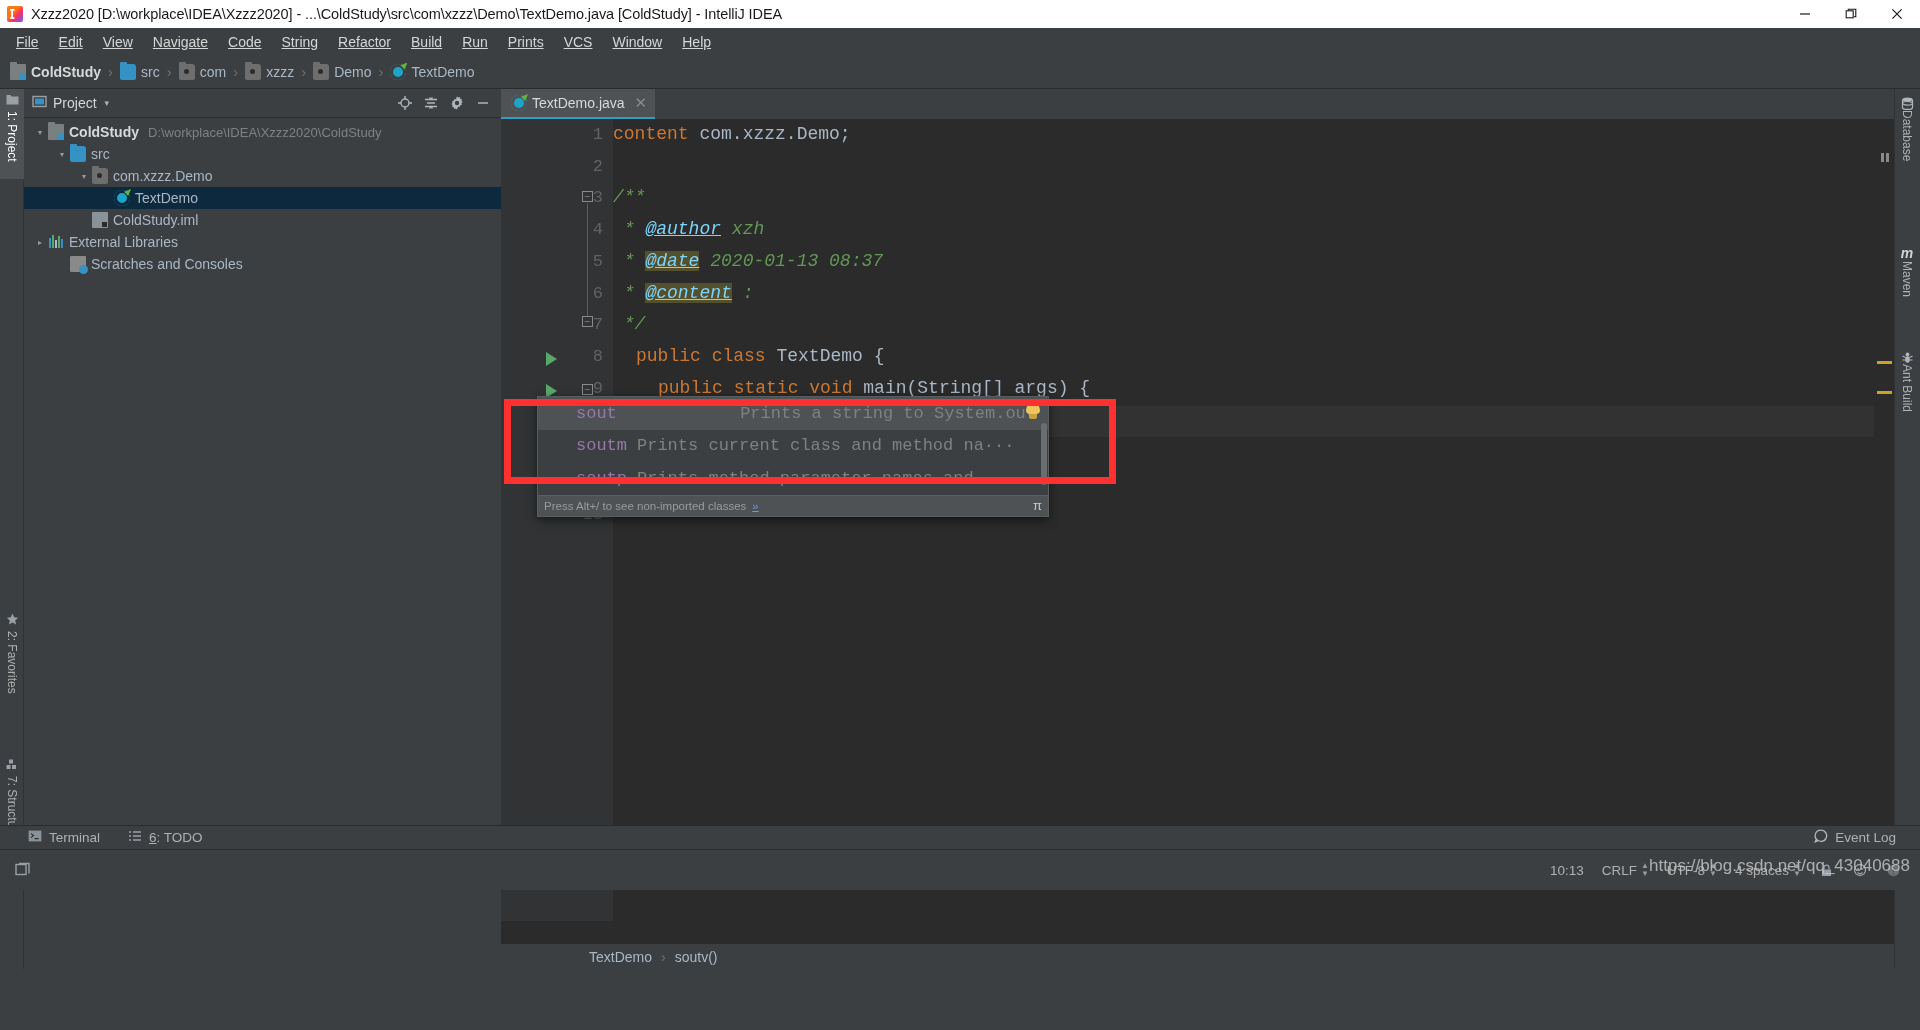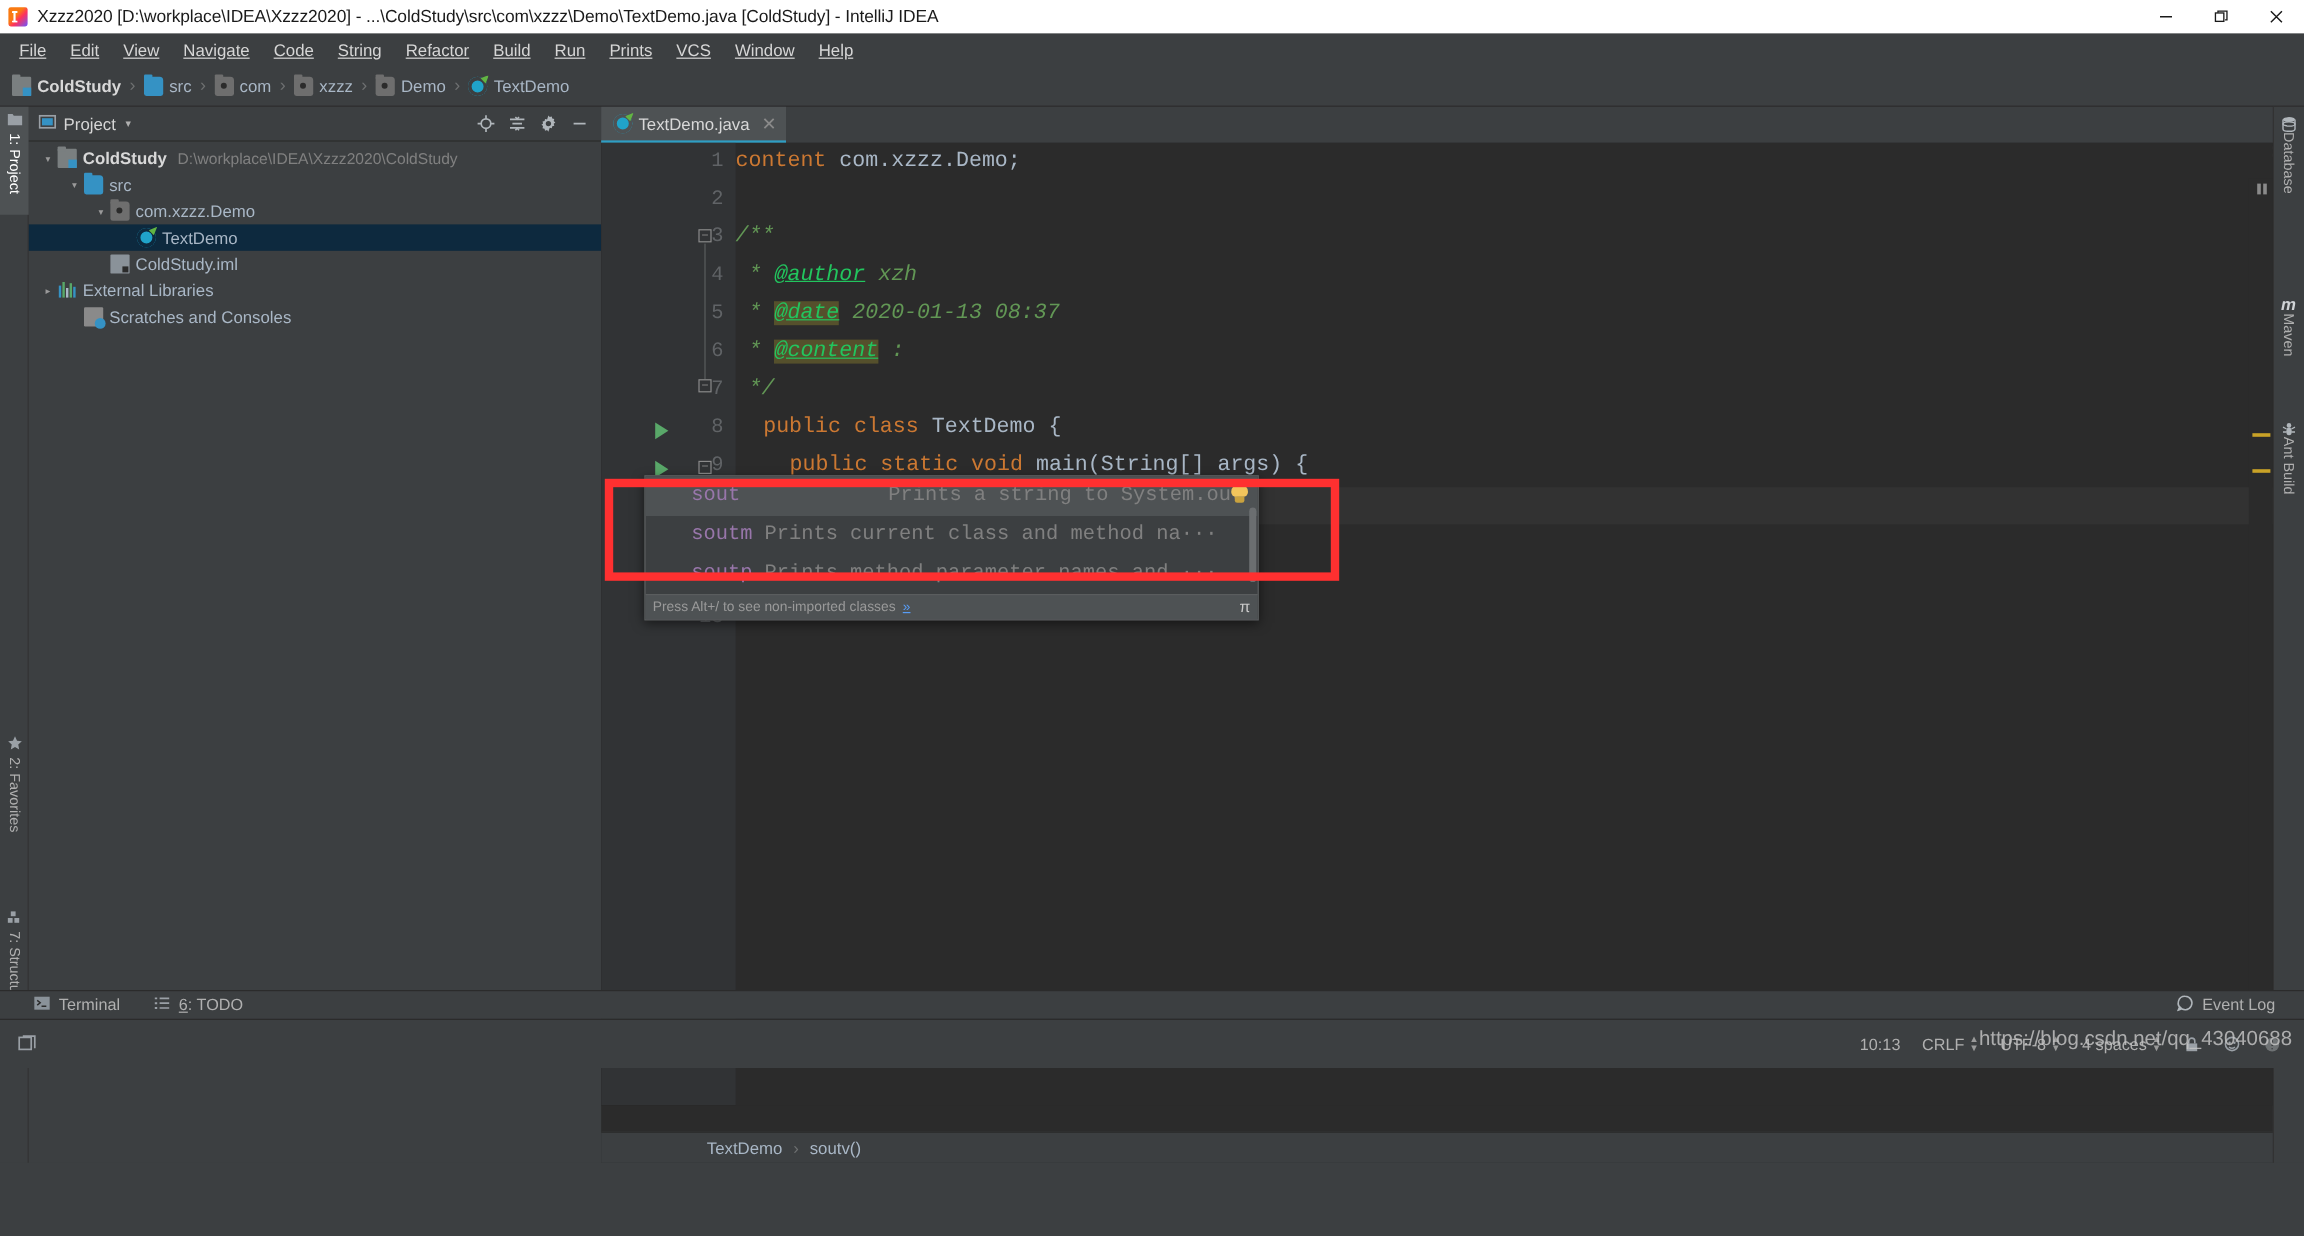--- a/index.html
+++ b/index.html
@@ -167,21 +167,21 @@
   }
   .ln {
     position:absolute; right:10px; width:100px; text-align:right;
     color:#606366; font-size:17px;
     font-family:"Liberation Mono","DejaVu Sans Mono",monospace;
   }
   .ln.cur { color:#a4a3a3; }
   .cline { position:absolute; left:0; white-space:pre; }
   .k { color:#cc7832; }
   .cm { color:#629755; font-style:italic; }
-  .cmtag { color:#22c55e; font-style:italic; text-decoration:underline; }
+  .cmtag { color:#7dd3fc; font-style:italic; text-decoration:underline; }
   .hl { background:#55502c; }
   .cls { color:#a9b7c6; }
   .brace { color:#a9b7c6; }
 
   .run-arrow {
     position:absolute; width:0; height:0;
     border-left:11px solid #59a869; border-top:7px solid transparent; border-bottom:7px solid transparent;
   }
   .fold-mark {
     position:absolute; width:11px; height:11px; border:1px solid #8a8a8a; color:#8a8a8a;

